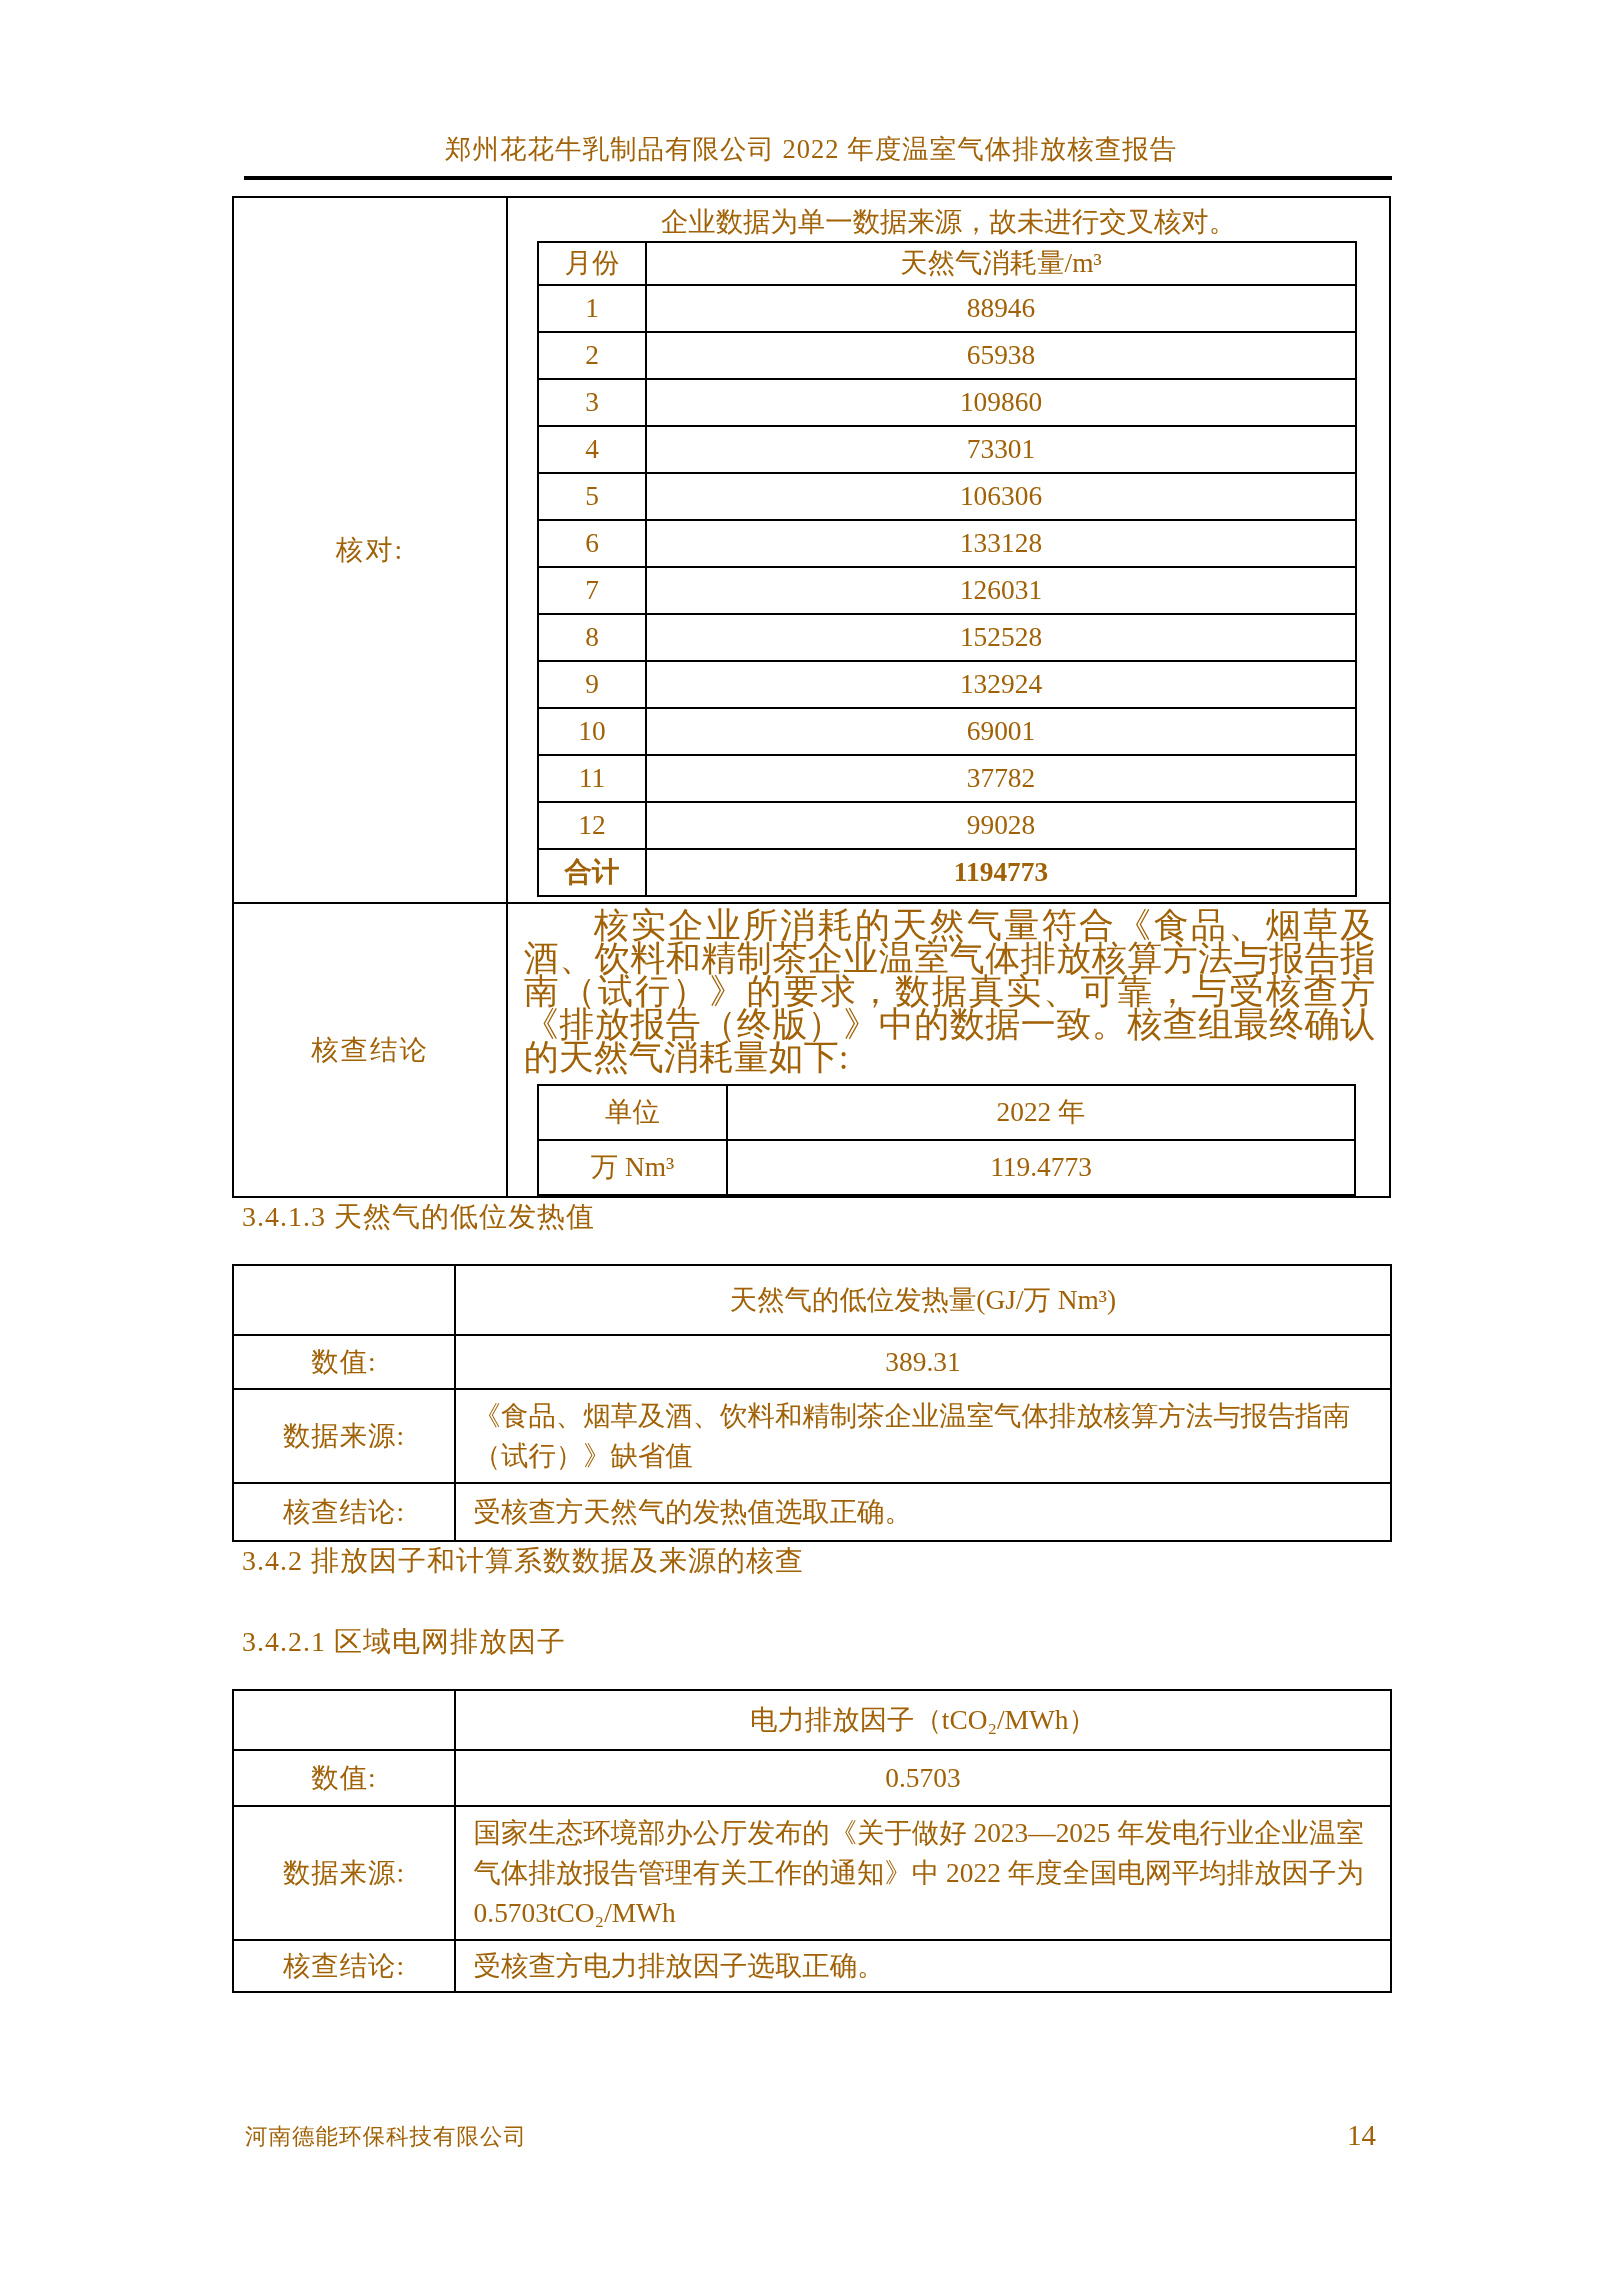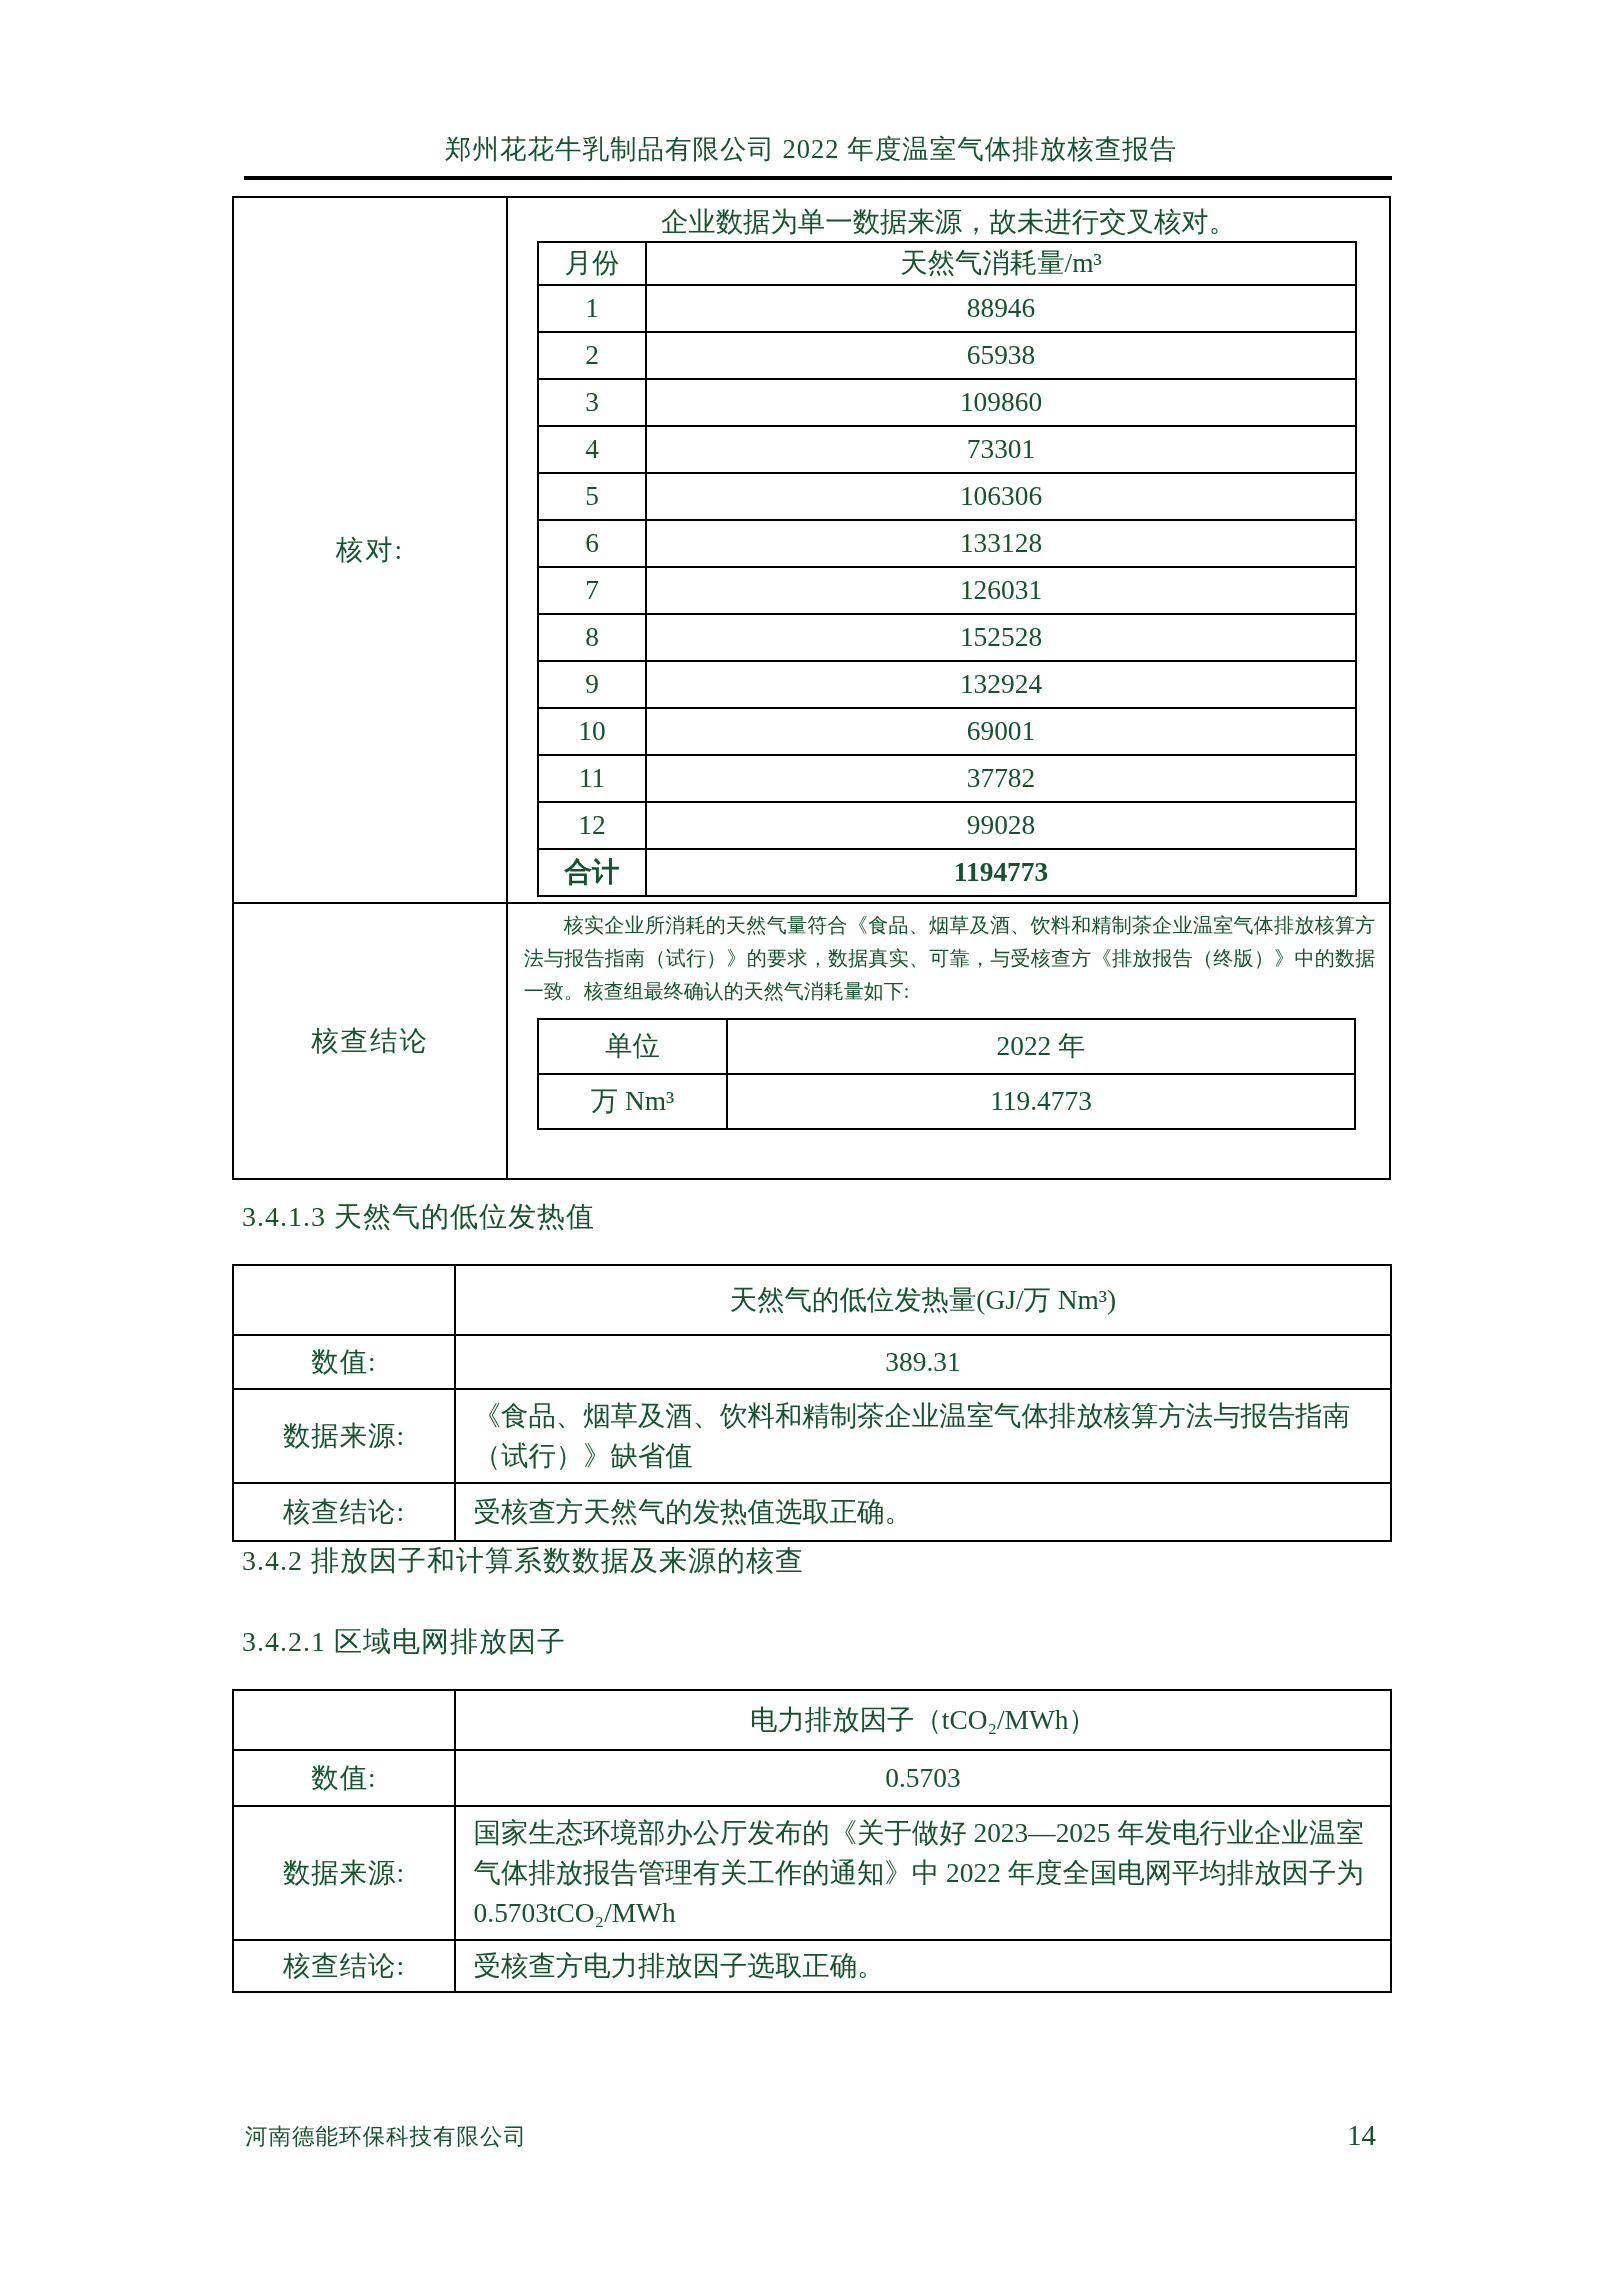--- a/index.html
+++ b/index.html
@@ -1,18 +1,18 @@
 <!DOCTYPE html>
 <html><head>
 <meta charset="utf-8">
 <style>
   html,body { margin:0; padding:0; background:#e8e8e8; }
   #page {
     position:relative; width:1621px; height:2293px; margin:0 auto;
-    background:#ffffff; color:#14532d;
+    background:#ffffff; color:#a16207;
     font-family:"Liberation Serif","DejaVu Serif",serif;
     overflow:hidden;
   }
   
   .header-title {
     position:absolute; top:131px; left:232px; width:1158px;
     text-align:center; font-size:26.5px; letter-spacing:1px; white-space:nowrap;
   }
   .header-rule {
     position:absolute; top:176px; left:244px; width:1148px; height:3.9px;
@@ -35,21 +35,21 @@
 
   .t-gas { margin-left:29px; width:817px; }
   .t-gas td { border:2px solid #000; text-align:center; font-size:27.4px; }
   .t-gas .hrow td { height:41px; border-bottom:2px solid #000; }
   .t-gas td { height:45px; }
   .t-gas .trow td { font-weight:bold; }
   .col-month { width:108px; }
   .col-gasval { width:710px; }
 
   .concl-text {
-    margin:4.9px 13.7px 0 15.7px; font-size:20px; line-height:33px;
+    margin:4.9px 13.7px 0 15.7px; font-size:35px; line-height:33px;
     text-align:justify; text-indent:2em;font-family:Liberation Serif, serif;
   }
   .t-unit { margin:9.8px 0 0 29px; width:817px; }
   .t-unit td { border:2px solid #000; text-align:center; font-size:27.4px; height:53px; vertical-align:middle; }
   .col-unitlbl { width:189px; }
   .col-unitval { width:628px; }
 
   
   .sec-heading {
     position:absolute; left:242px; font-size:28px; letter-spacing:1px; white-space:nowrap;

